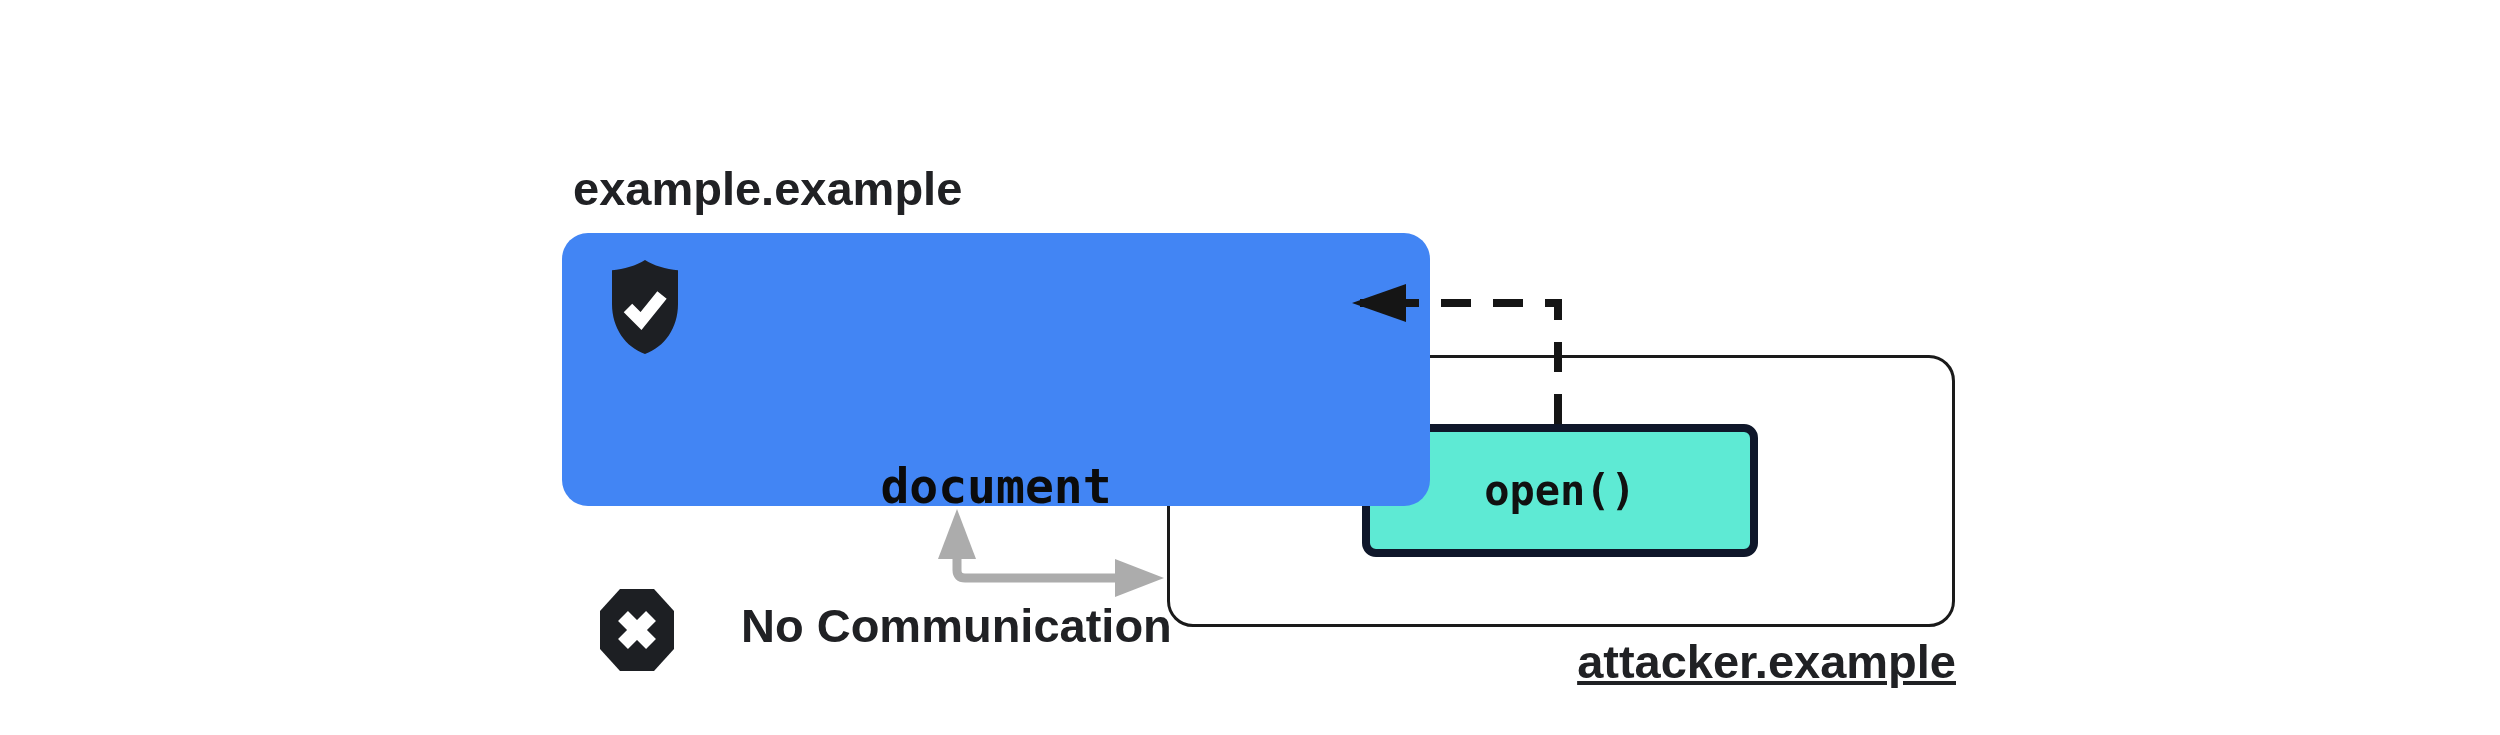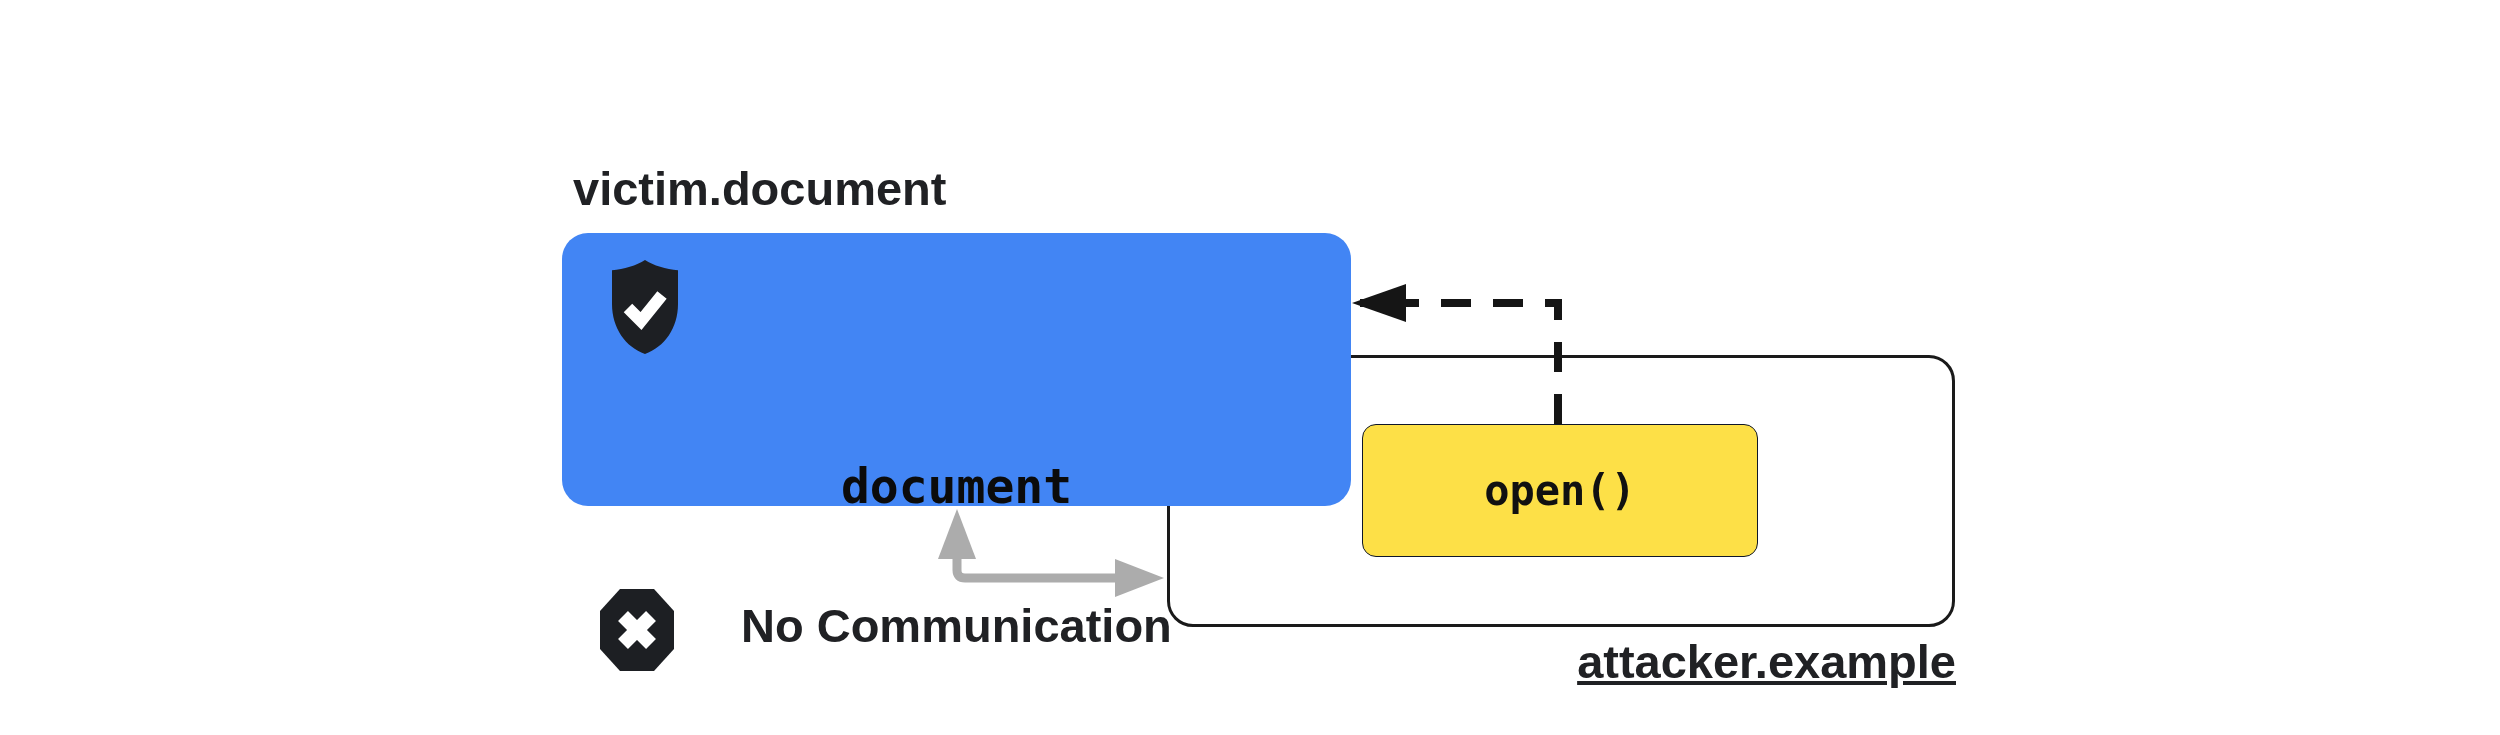--- a/index.html
+++ b/index.html
@@ -22,21 +22,21 @@
     font-size: 47px;
     line-height: 1;
     color: #202124;
     white-space: nowrap;
   }
 
   .victim-box {
     position: absolute;
     left: 562px;
     top: 233px;
-    width: 789px;
+    width: 868px;
     height: 273px;
     background: #4285F4;
     border-radius: 26px;
     z-index: 2;
   }
   .victim-box .shield {
     position: absolute;
     left: 44px;
     top: 25px;
     width: 78px;
@@ -67,24 +67,24 @@
     border-radius: 26px;
     box-sizing: border-box;
     z-index: 1;
   }
   .open-box {
     position: absolute;
     left: 192px;
     top: 66px;
     width: 396px;
     height: 133px;
-    border: 1px solid #0f172a;
+    border: 8px solid #0f172a;
     border-radius: 14px;
     box-sizing: border-box;
-    background: #fde047;
+    background: #5eead4;
     display: flex;
     align-items: center;
     justify-content: center;
     font-family: "DejaVu Sans Mono", monospace;
     font-weight: bold;
     font-size: 42px;
     color: #111111;
   }
 
   .arrow-overlay {
@@ -104,21 +104,21 @@
     width: 82px;
     height: 88px;
     z-index: 3;
   }
 </style>
 </head>
 <body>
 
 <div class="canvas">
 
-  <div class="domain-label" style="left:573px; top:165px;">victim.document</div>
+  <div class="domain-label" style="left:573px; top:165px;">example.example</div>
 
   <div class="attacker-box">
     <div class="open-box">
       <span>open()</span>
     </div>
   </div>
 
   <div class="domain-label" style="right:544px; top:638px;text-decoration:underline;">attacker.example</div>
 
   <div class="victim-box">

